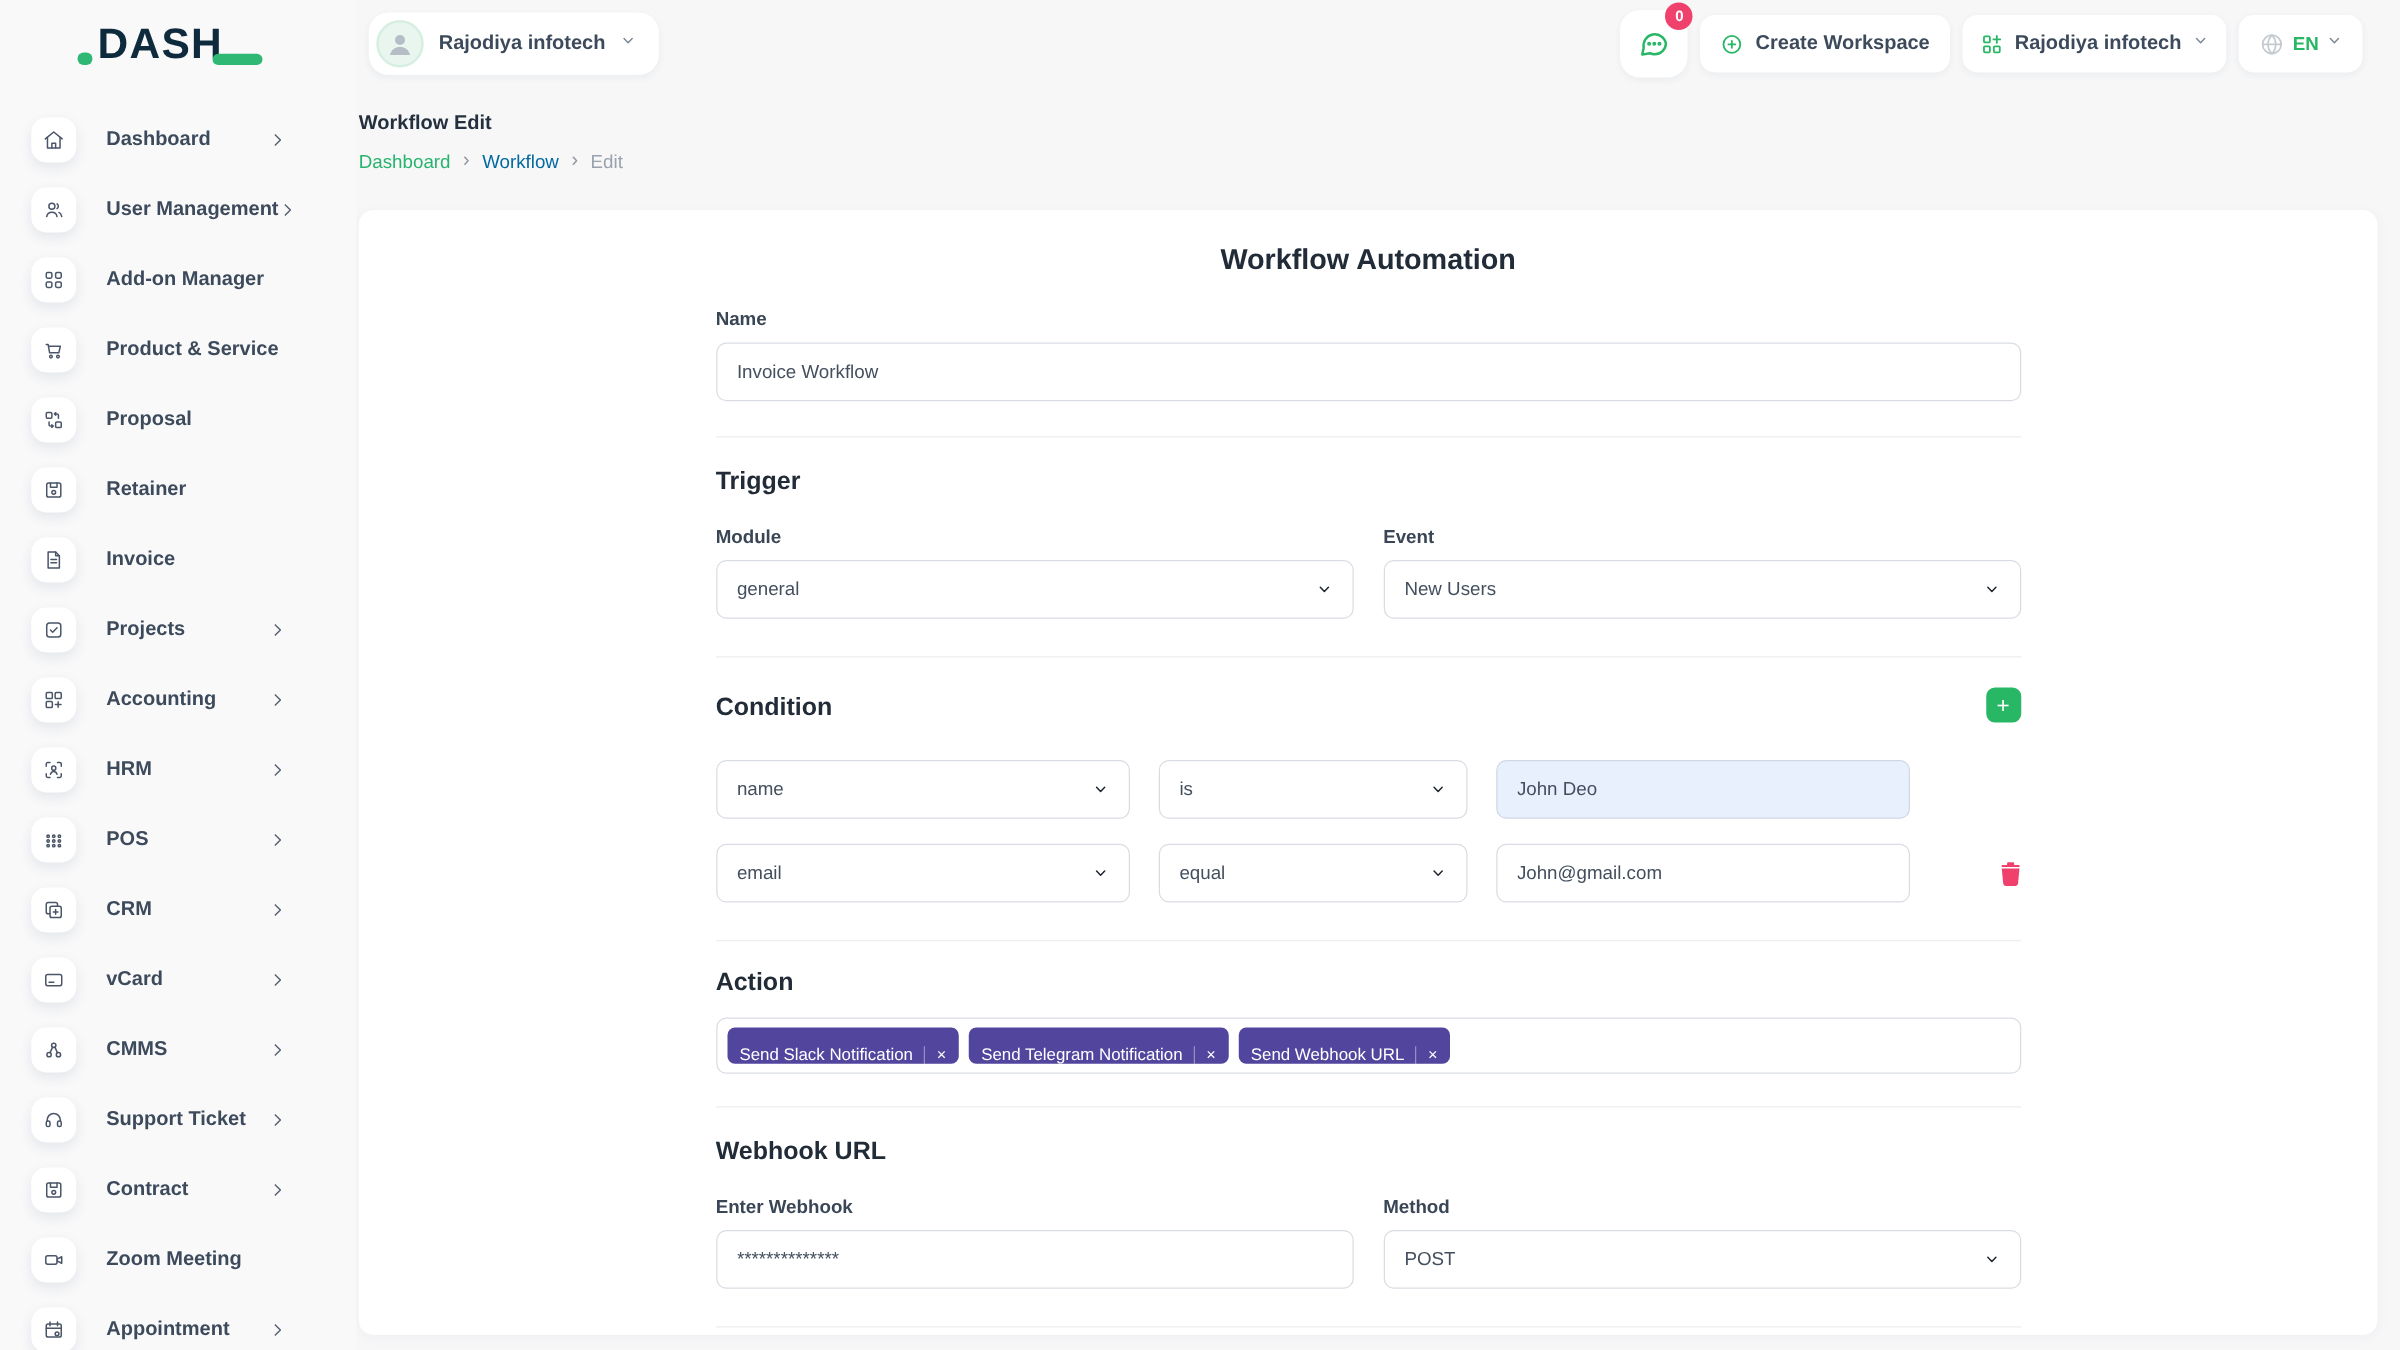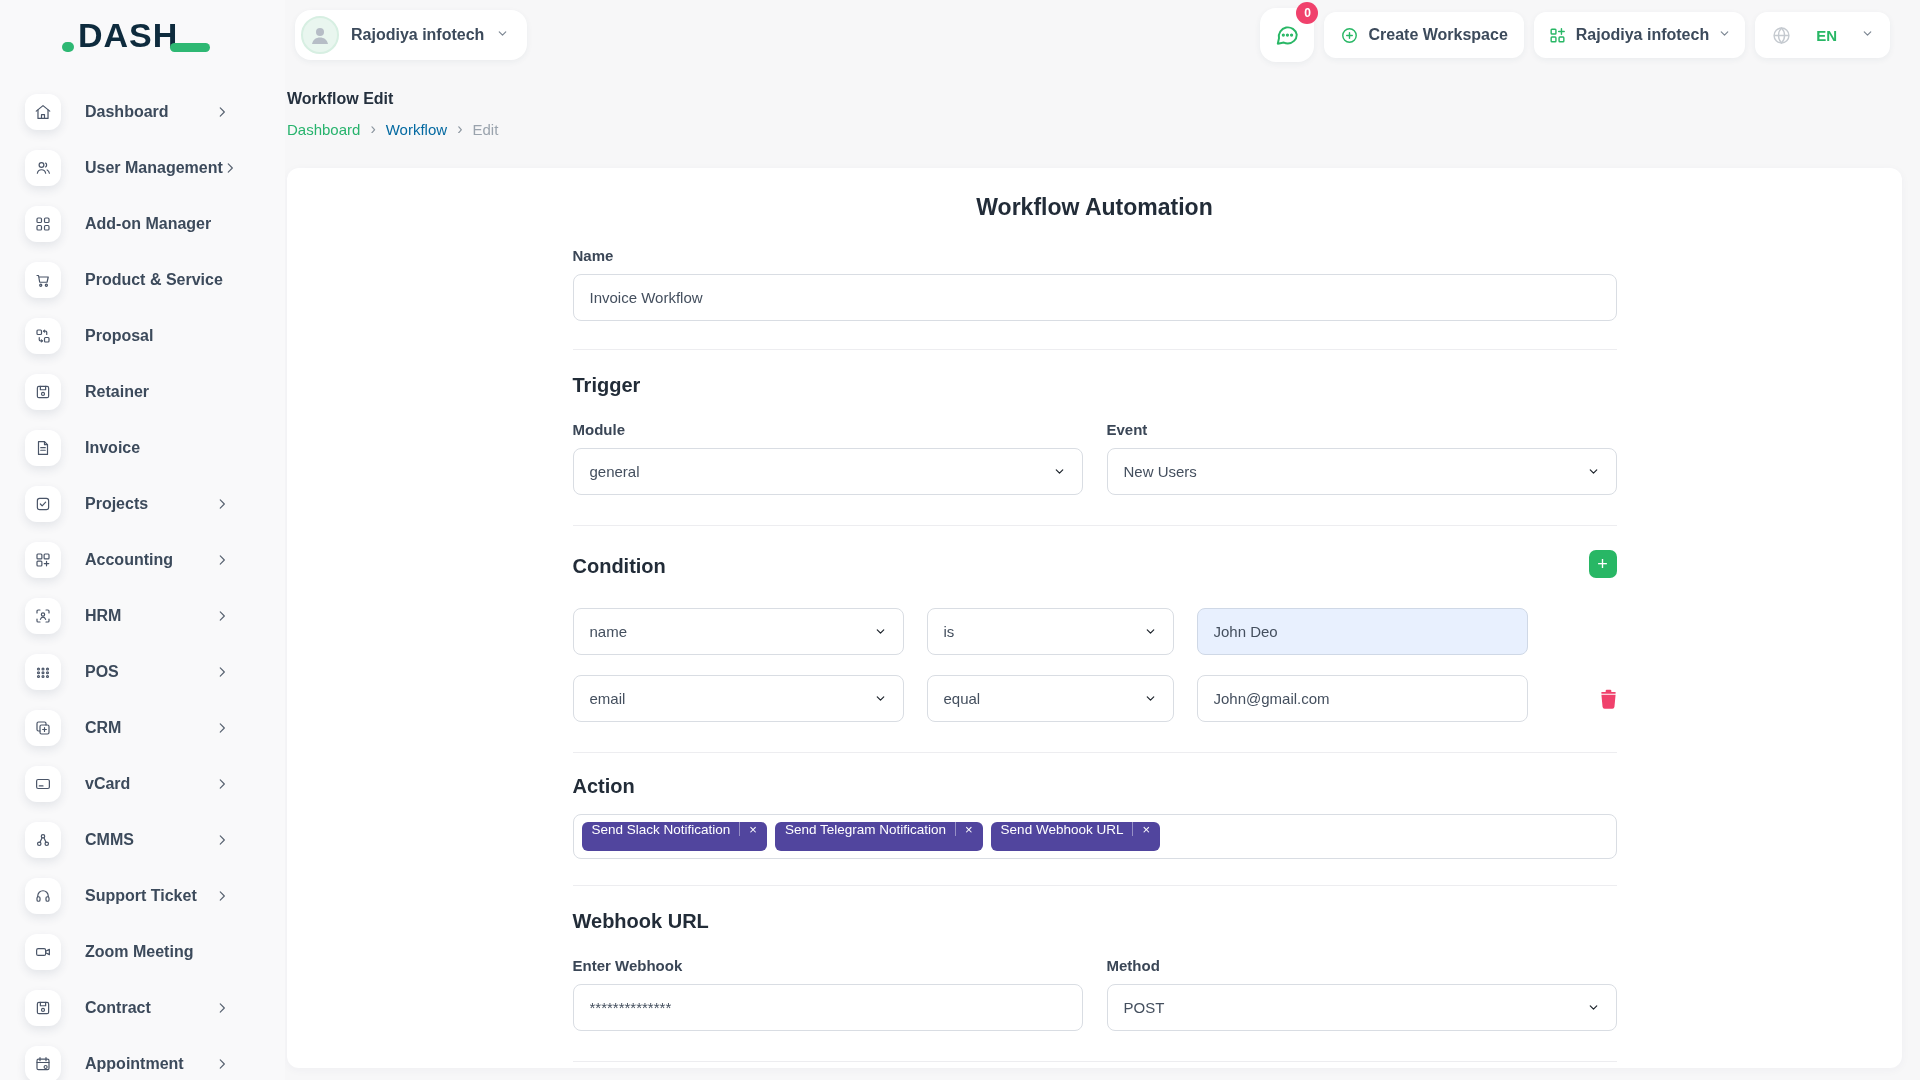--- a/index.html
+++ b/index.html
@@ -39,21 +39,21 @@
   .chev-down svg { width:13px; height:13px; stroke:#7d8793; fill:none; stroke-width:2.2; stroke-linecap:round; stroke-linejoin:round; }
   .top-right { margin-left:auto; display:flex; align-items:center; gap:10px; }
   .icon-btn { width:54px; height:54px; border-radius:16px; position:relative; justify-content:center; }
   .icon-btn svg.bubble { width:26px; height:26px; stroke:#28b765; fill:none; stroke-width:1.8; stroke-linecap:round; stroke-linejoin:round; }
   .badge { position:absolute; top:-6px; right:-4px; min-width:22px; height:22px; border-radius:11px;
     background:#f0416c; color:#ffffff; font-size:12px; font-weight:700; display:flex; align-items:center; justify-content:center; }
   .btn-ws { height:46px; padding:0 16px; gap:9px; border-radius:12px; }
   .btn-ws svg { width:19px; height:19px; stroke:#28b765; fill:none; stroke-width:1.8; stroke-linecap:round; stroke-linejoin:round; }
   .acct-pill { height:46px; padding:0 14px; gap:9px; border-radius:12px; }
   .acct-pill svg.grid { width:19px; height:19px; stroke:#28b765; fill:none; stroke-width:1.8; stroke-linecap:round; stroke-linejoin:round; }
-  .lang-pill { height:46px; padding:0 16px; gap:24px; border-radius:12px; }
+  .lang-pill { height:46px; padding:0 16px; gap:6px; border-radius:12px; }
   .lang-pill svg.globe { width:21px; height:21px; stroke:#c5cad0; fill:none; stroke-width:1.6; }
   .lang-code { font-size:15px; font-weight:700; color:#28b765; }
 
   
   .content { flex:1; padding:10px 18px 0 2px; overflow:hidden; }
   .page-title { font-size:16px; font-weight:700; color:#24303e; margin-top:10px; }
   .breadcrumb { display:flex; align-items:center; gap:10px; margin-top:12px; font-size:15px; }
   .bc-home { color:#27b36d; cursor:pointer; }
   .bc-sep { color:#8d97a1; font-size:16px; }
   .bc-section { color:#0369a1; font-weight:400; }
@@ -81,21 +81,21 @@
   .cond-head-row { display:flex; align-items:flex-end; justify-content:space-between; margin-top:24px; }
   .add-btn { width:28px; height:28px; border-radius:7px; background:#28b765; color:#ffffff; font-size:18px;
     display:flex; align-items:center; justify-content:center; cursor:pointer; line-height:1; }
   .cond-grid { display:grid; grid-template-columns:331px 247px 331px 1fr; column-gap:23px; row-gap:20px;
     margin-top:30px; align-items:center; }
   .trash { justify-self:end; cursor:pointer; display:flex; }
   .trash svg { width:17px; height:20px; fill:#f0416c; }
 
   .tagbox { border:1px solid #d9dde3; border-radius:8px; min-height:44px; padding:7px 8px;
     display:flex; align-items:center; gap:8px; margin-top:16px; }
-  .tag { background:#51459e; color:#ffffff; border-radius:6px; height:29px; display:flex; align-items:flex-start;
+  .tag { background:#51459e; color:#ffffff; border-radius:6px; height:29px; display:flex; align-items:flex-end;
     padding:0 10px; font-size:13.5px; gap:9px; }
   .tag-sep { width:1px; height:14px; background:rgba(255,255,255,0.4); }
   .tag-x { font-size:13px; cursor:pointer; }
   .mt22 { margin-top:22px; } .mt24 { margin-top:24px; } .mt26 { margin-top:26px; } .mt30 { margin-top:30px; }
 </style>
 </head>
 <body>
 
 <div class="app">
 
@@ -334,41 +334,41 @@
         <span class="nav-caret">
             <svg viewBox="0 0 24 24">
               <path d="M9 5l7 7-7 7"></path>
             </svg>
           </span>
       </div>
 
       <div class="nav-item">
         <span class="nav-chip">
             <svg viewBox="0 0 24 24">
-              <rect x="3.5" y="7.5" width="12" height="9" rx="2"></rect>
-              <path d="m15.5 11 5-2.5v7l-5-2.5"></path>
-            </svg>
-          </span>
-        <span class="nav-label">Zoom Meeting</span>
-      </div>
-
-      <div class="nav-item">
-        <span class="nav-chip">
-            <svg viewBox="0 0 24 24">
               <rect x="4.5" y="4.5" width="15" height="15" rx="2"></rect>
               <path d="M8.5 4.5v4.5h7V4.5"></path>
               <circle cx="12" cy="14.5" r="2"></circle>
             </svg>
           </span>
         <span class="nav-label">Contract</span>
         <span class="nav-caret">
             <svg viewBox="0 0 24 24">
               <path d="M9 5l7 7-7 7"></path>
             </svg>
           </span>
+      </div>
+
+      <div class="nav-item">
+        <span class="nav-chip">
+            <svg viewBox="0 0 24 24">
+              <rect x="3.5" y="7.5" width="12" height="9" rx="2"></rect>
+              <path d="m15.5 11 5-2.5v7l-5-2.5"></path>
+            </svg>
+          </span>
+        <span class="nav-label">Zoom Meeting</span>
       </div>
 
       <div class="nav-item">
         <span class="nav-chip">
             <svg viewBox="0 0 24 24">
               <rect x="4" y="5.5" width="16" height="14" rx="2"></rect>
               <path d="M8 3.5v4M16 3.5v4M4 10h16"></path>
               <circle cx="15.5" cy="16" r="2"></circle>
             </svg>
           </span>

